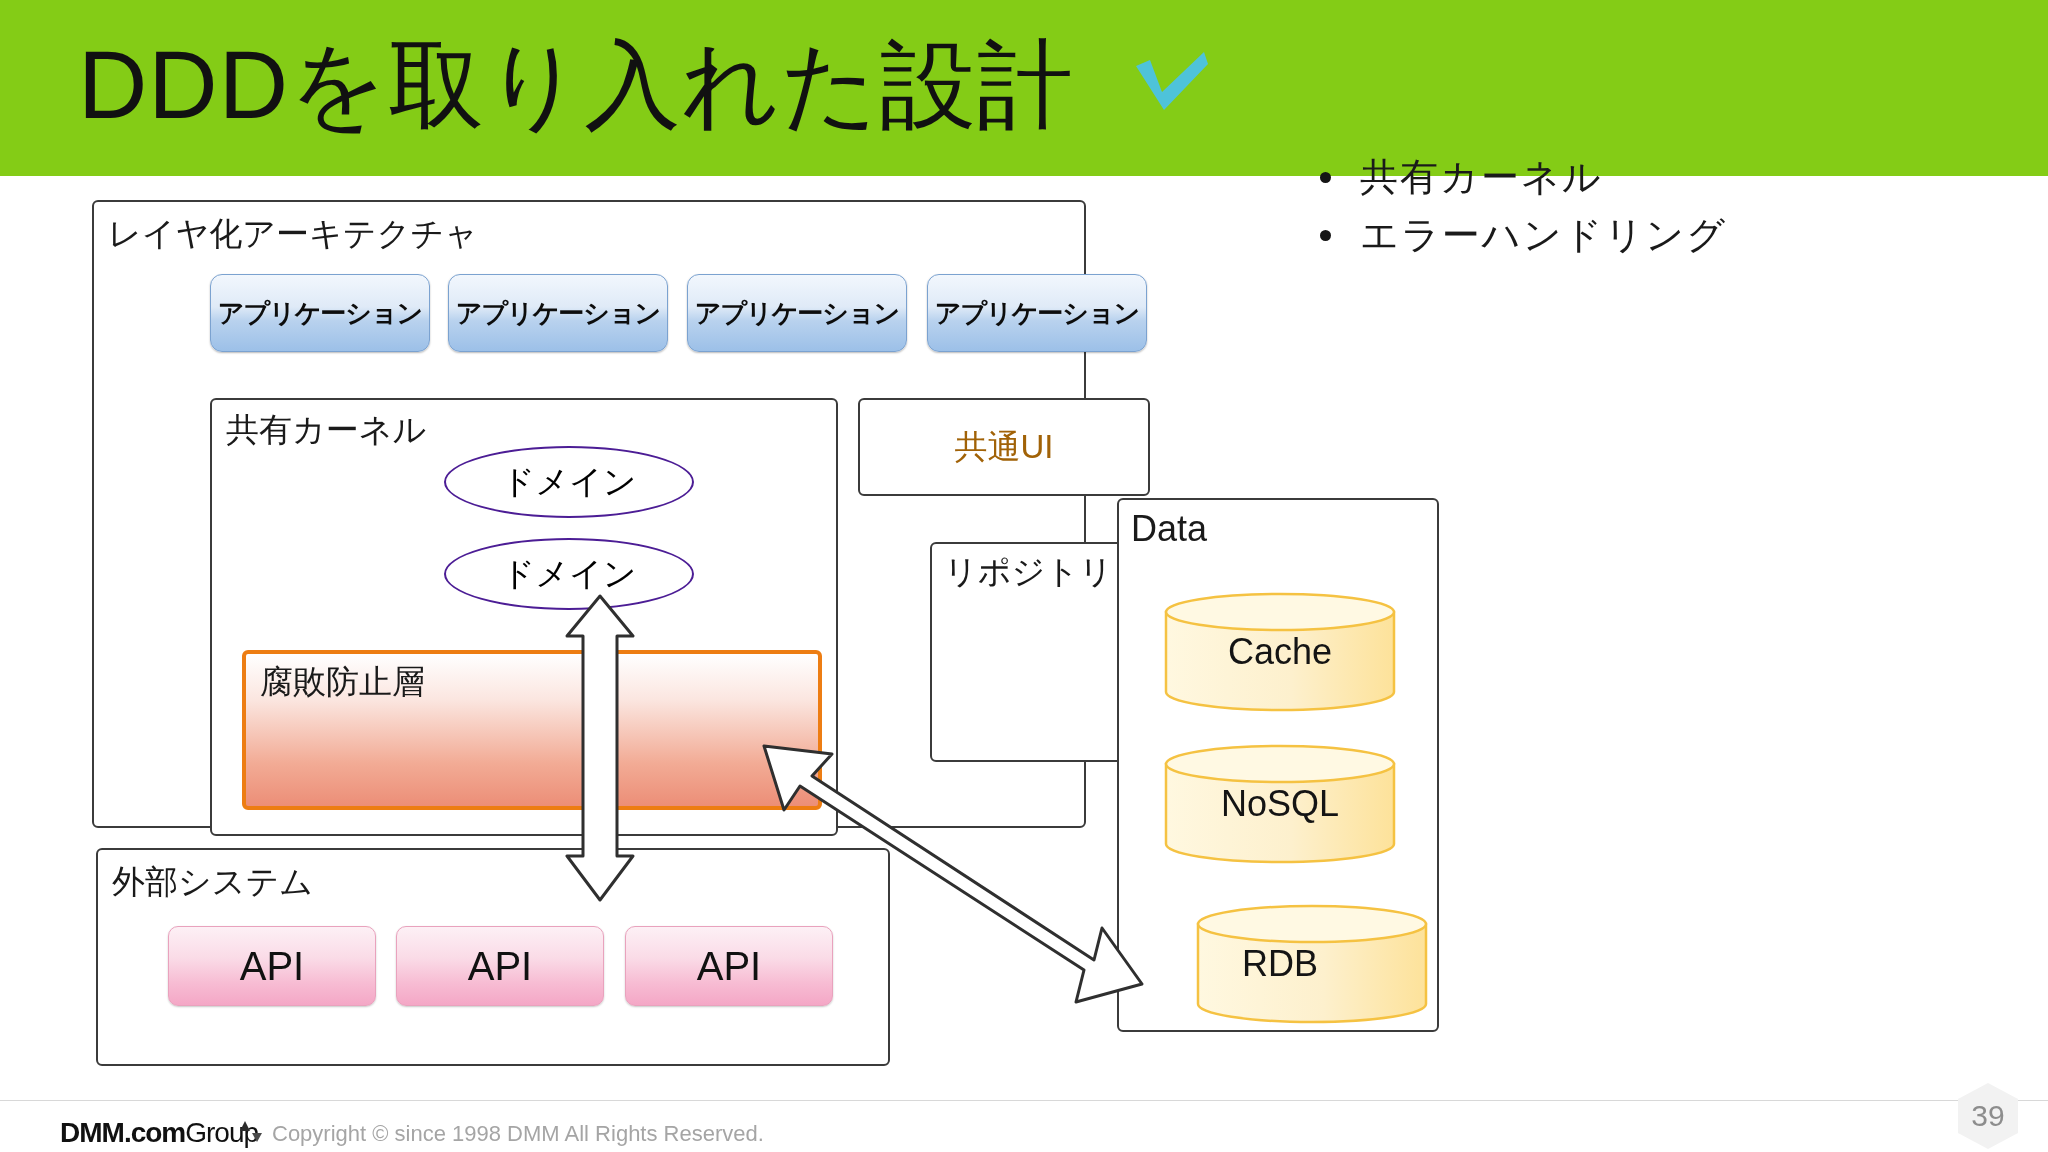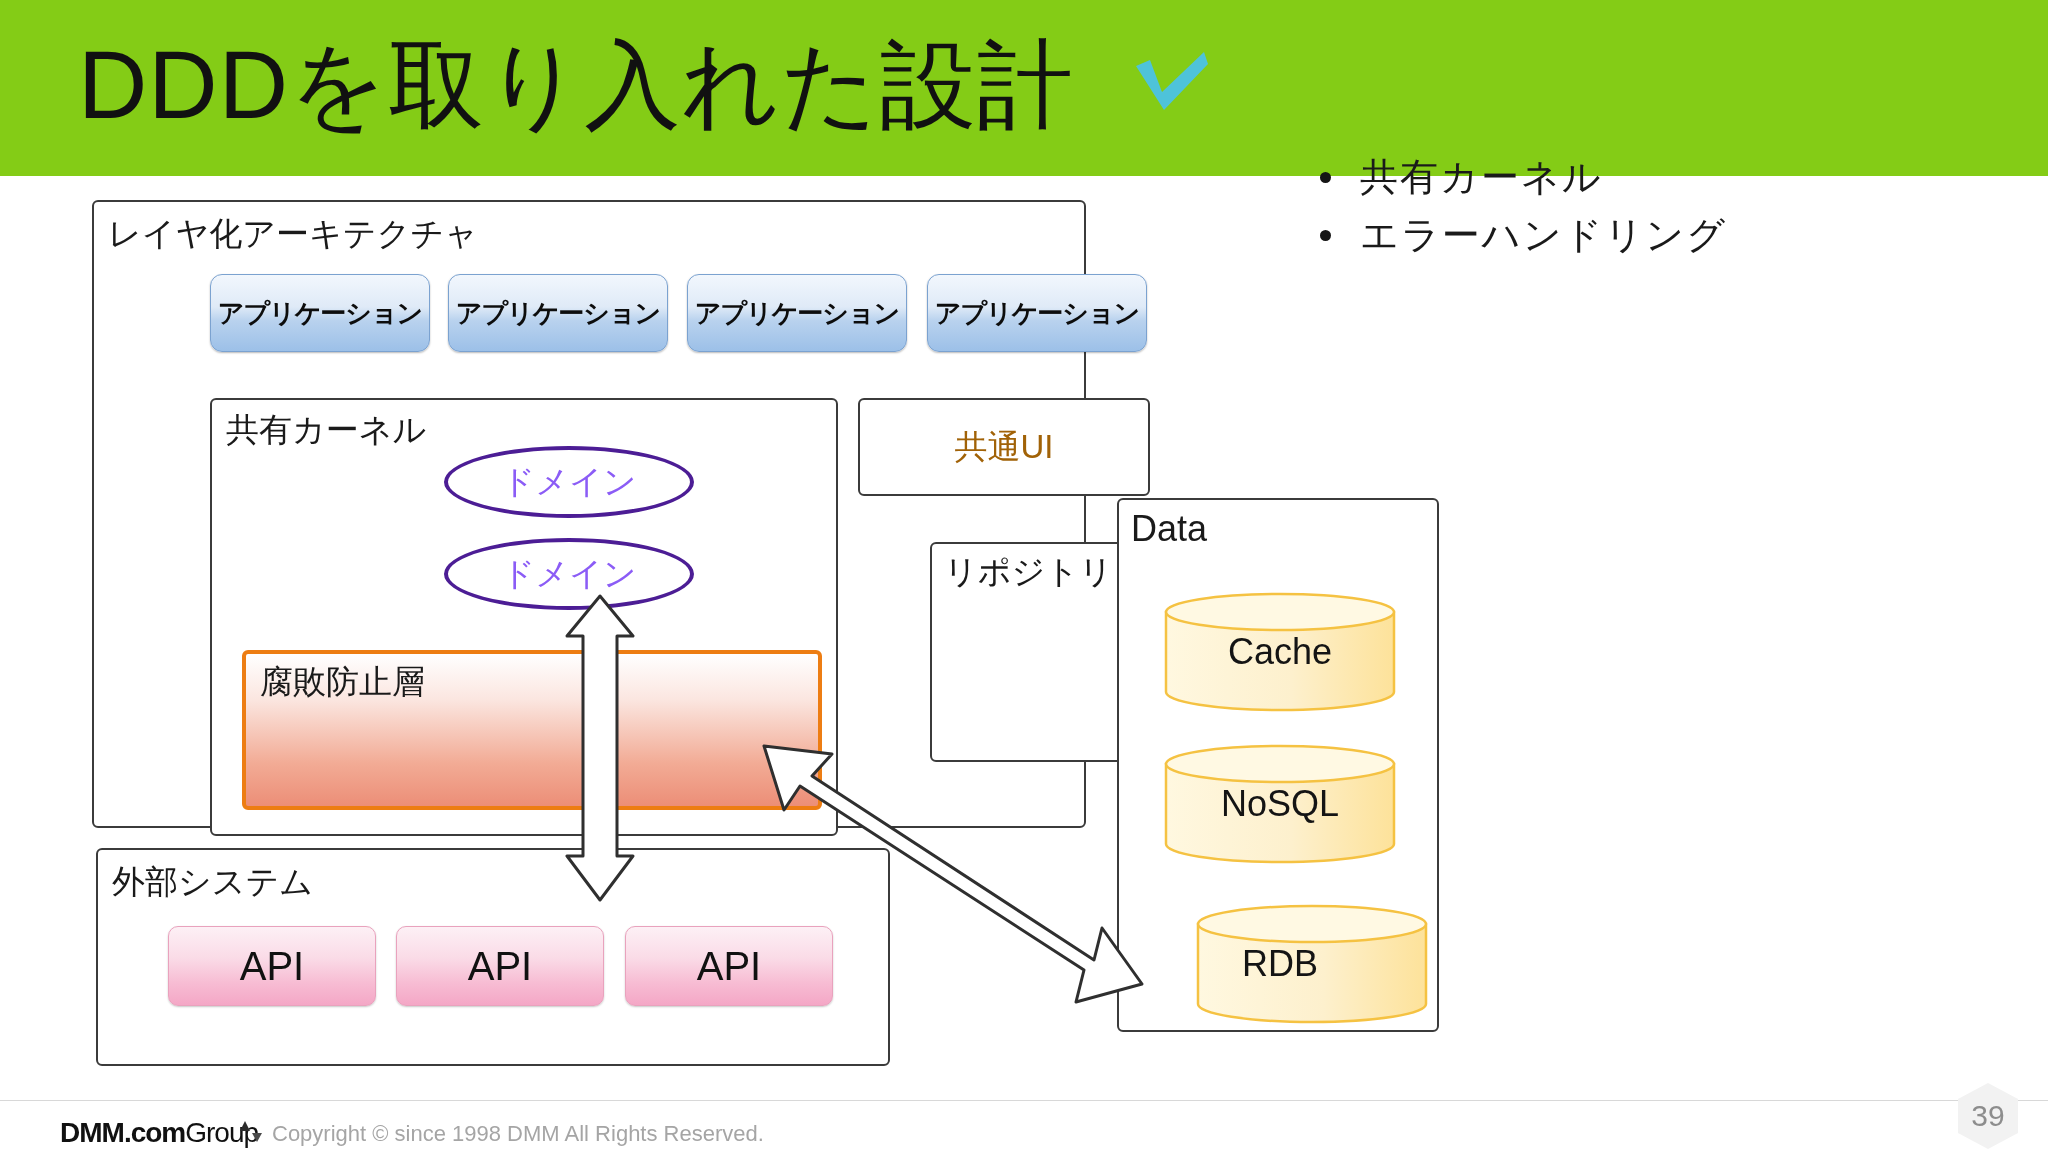--- a/index.html
+++ b/index.html
@@ -48,23 +48,23 @@
   #app2{left:354px;top:72px;}
   #app3{left:593px;top:72px;}
   #app4{left:833px;top:72px;}
 
   
   #kernel-box{left:116px;top:196px;width:628px;height:438px;}
   #kernel-label{left:14px;top:8px;}
 
   .domain-ellipse{
     position:absolute;box-sizing:border-box;
-    width:250px;height:72px;border:4px solid #4c1d95;border-radius:50%;
+    width:250px;height:72px;border:2px solid #4c1d95;border-radius:50%;
     background:#ffffff;display:flex;align-items:center;justify-content:center;
-    font-size:33px;color:#8b5cf6;
+    font-size:33px;color:#000000;
   }
   #dom1{left:232px;top:46px;}
   #dom2{left:232px;top:138px;}
 
   
   #acl-box{
     left:30px;top:250px;width:580px;height:160px;
     border:4px solid #ed7d13;border-radius:6px;
     background:linear-gradient(to bottom,#ffffff 0%,#fbe6e0 30%,#f2ab95 72%,#ec8e77 100%);
     position:absolute;box-sizing:border-box;

